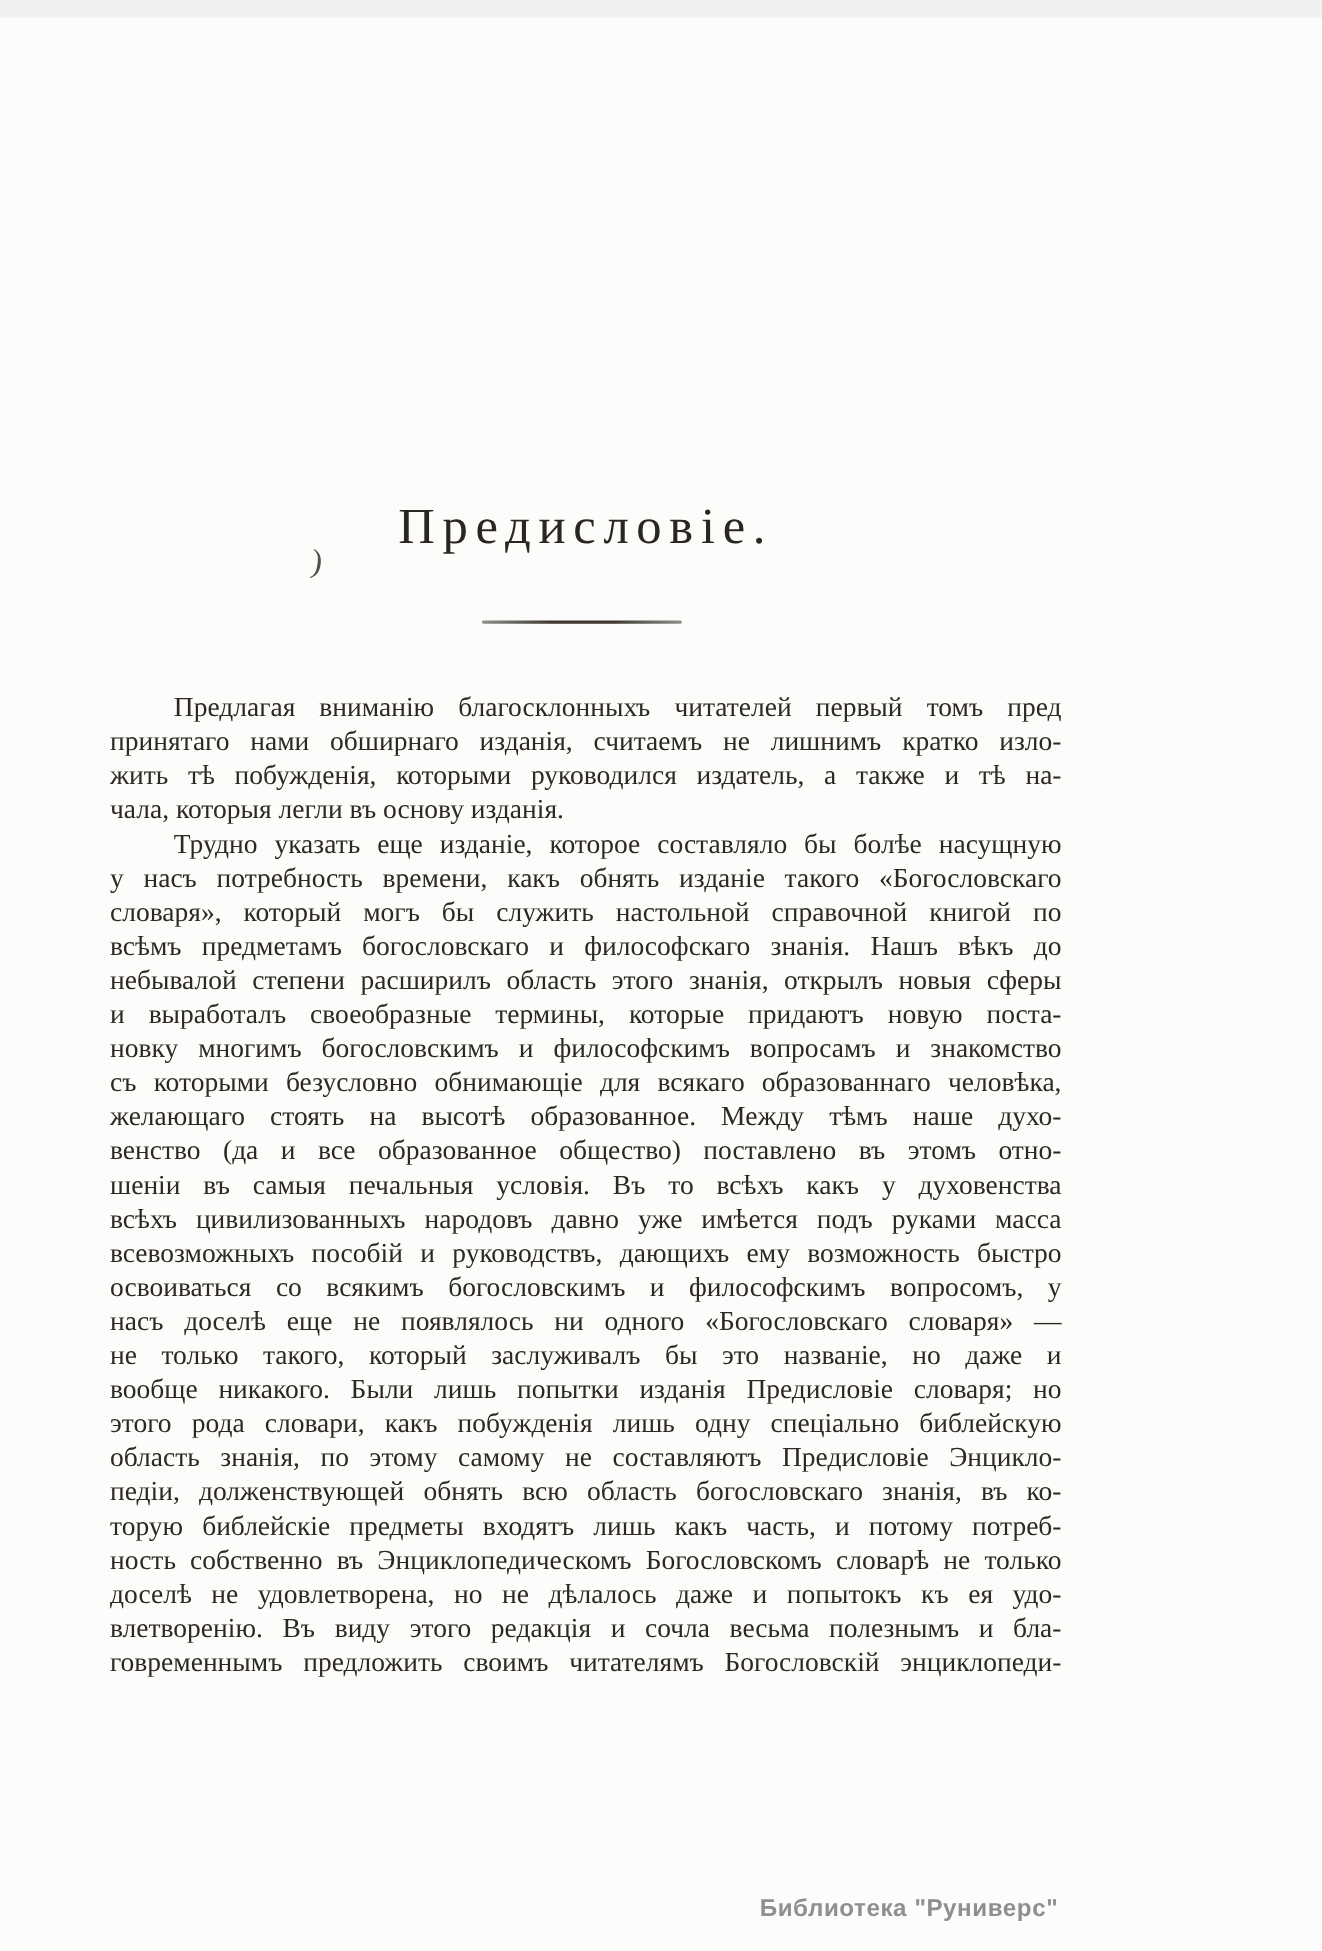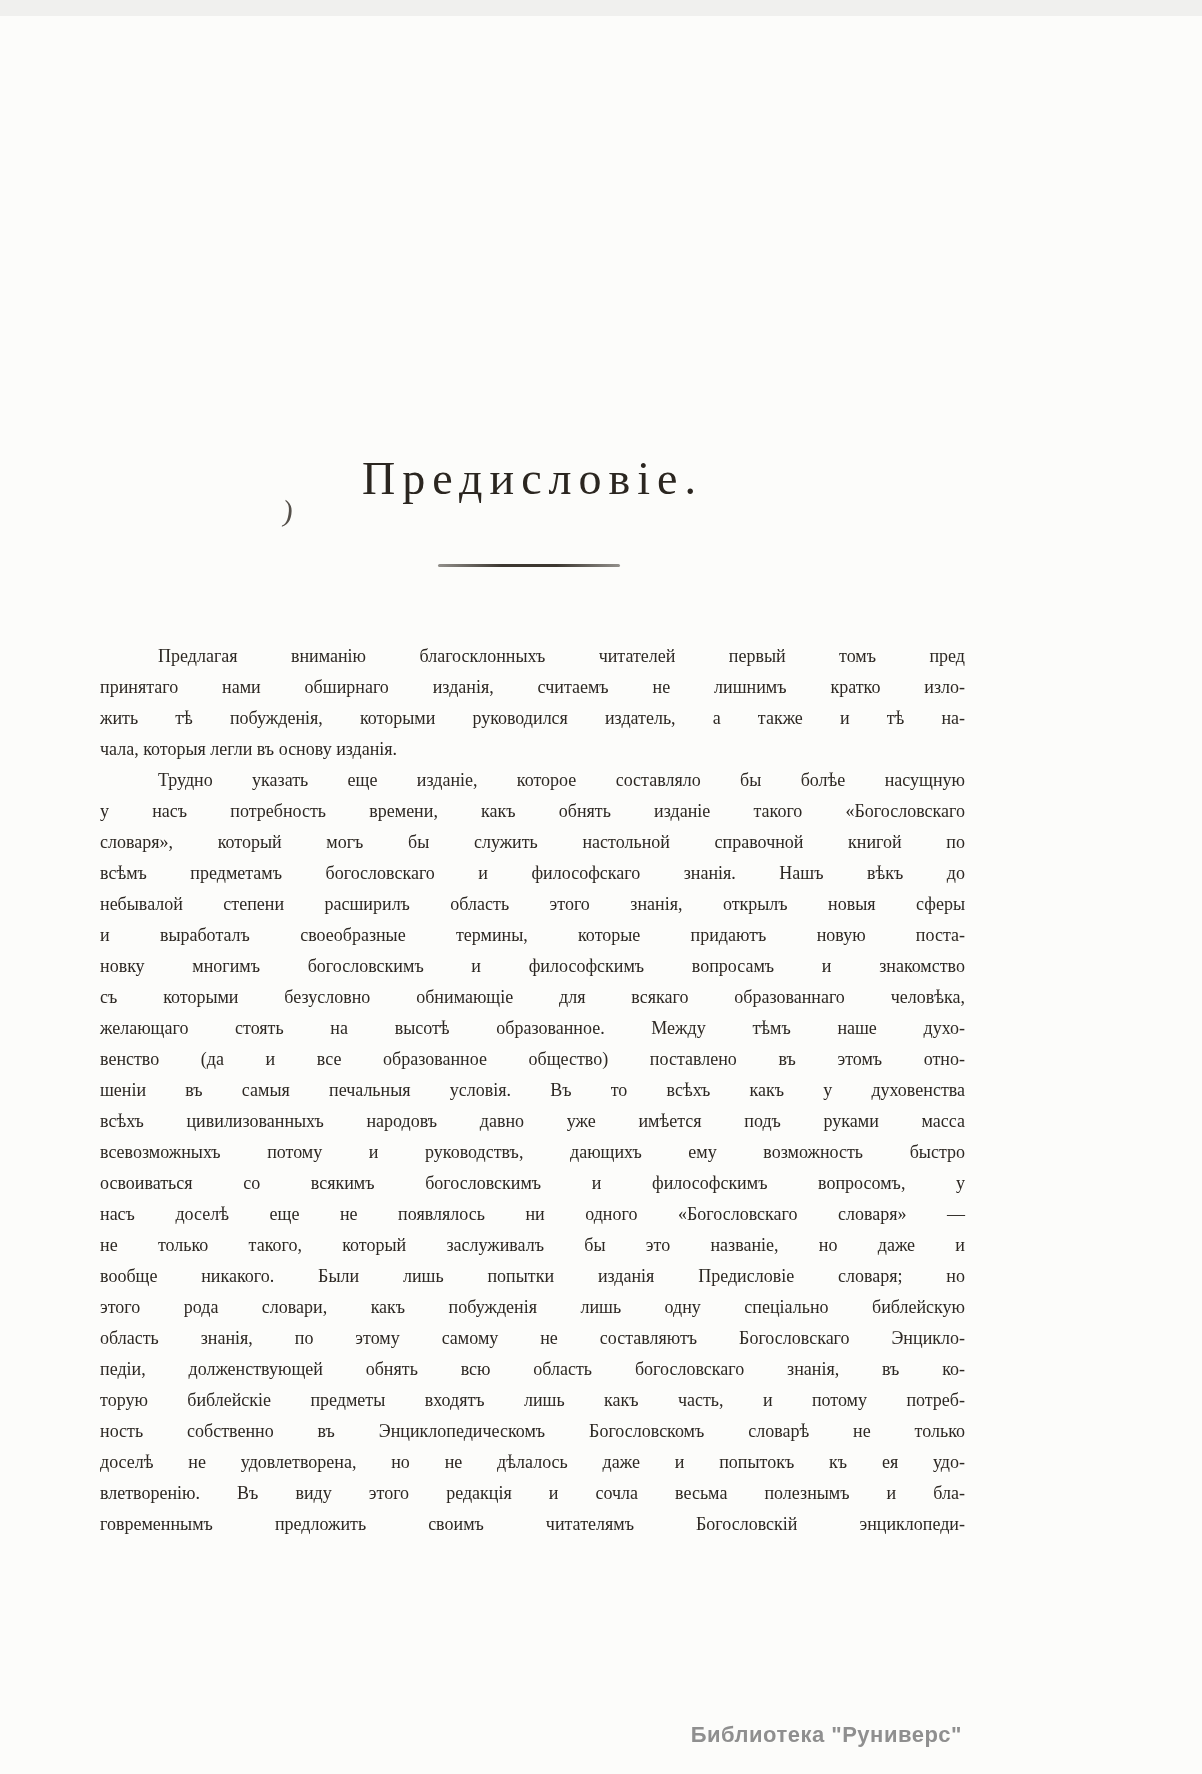--- a/index.html
+++ b/index.html
@@ -38,24 +38,24 @@
     position: absolute;
     top: 548px;
     left: 438px;
     width: 182px;
     height: 3px;
     background: linear-gradient(to right, rgba(60,55,48,0.55), #3c3730 35%, #3c3730 65%, rgba(60,55,48,0.55));
     border-radius: 2px;
   }
   .text-block {
     position: absolute;
-    top: 625px;
+    top: 612px;
     left: 100px;
     width: 865px;
-    font-size: 18px;
+    font-size: 25px;
     line-height: 31px;
     color: #2d2823;
   }
   .line {
     text-align: justify;
     text-align-last: justify;
     white-space: normal;
   }
   .line.first { text-indent: 58px; }
   .line.para-end { text-align-last: left; }
@@ -94,27 +94,27 @@
     <div class="line">словаря», который могъ бы служить настольной справочной книгой по</div>
     <div class="line">всѣмъ предметамъ богословскаго и философскаго знанія. Нашъ вѣкъ до</div>
     <div class="line">небывалой степени расширилъ область этого знанія, открылъ новыя сферы</div>
     <div class="line">и выработалъ своеобразные термины, которые придаютъ новую поста-</div>
     <div class="line">новку многимъ богословскимъ и философскимъ вопросамъ и знакомство</div>
     <div class="line">съ которыми безусловно обнимающіе для всякаго образованнаго человѣка,</div>
     <div class="line">желающаго стоять на высотѣ образованное. Между тѣмъ наше духо-</div>
     <div class="line">венство (да и все образованное общество) поставлено въ этомъ отно-</div>
     <div class="line">шеніи въ самыя печальныя условія. Въ то всѣхъ какъ у духовенства</div>
     <div class="line">всѣхъ цивилизованныхъ народовъ давно уже имѣется подъ руками масса</div>
-    <div class="line">всевозможныхъ потому и руководствъ, дающихъ ему возможность быстро</div>
+    <div class="line">всевозможныхъ пособій и руководствъ, дающихъ ему возможность быстро</div>
     <div class="line">освоиваться со всякимъ богословскимъ и философскимъ вопросомъ, у</div>
     <div class="line">насъ доселѣ еще не появлялось ни одного «Богословскаго словаря» —</div>
     <div class="line">не только такого, который заслуживалъ бы это названіе, но даже и</div>
     <div class="line">вообще никакого. Были лишь попытки изданія Предисловіе словаря; но</div>
     <div class="line">этого рода словари, какъ побужденія лишь одну спеціально библейскую</div>
-    <div class="line">область знанія, по этому самому не составляютъ Богословскаго Энцикло-</div>
+    <div class="line">область знанія, по этому самому не составляютъ Предисловіе Энцикло-</div>
     <div class="line">педіи, долженствующей обнять всю область богословскаго знанія, въ ко-</div>
     <div class="line">торую библейскіе предметы входятъ лишь какъ часть, и потому потреб-</div>
     <div class="line">ность собственно въ Энциклопедическомъ Богословскомъ словарѣ не только</div>
     <div class="line">доселѣ не удовлетворена, но не дѣлалось даже и попытокъ къ ея удо-</div>
     <div class="line">влетворенію. Въ виду этого редакція и сочла весьма полезнымъ и бла-</div>
     <div class="line">говременнымъ предложить своимъ читателямъ Богословскій энциклопеди-</div>
   </div>
 
   <div class="watermark">Библиотека "Руниверс"</div>
 

